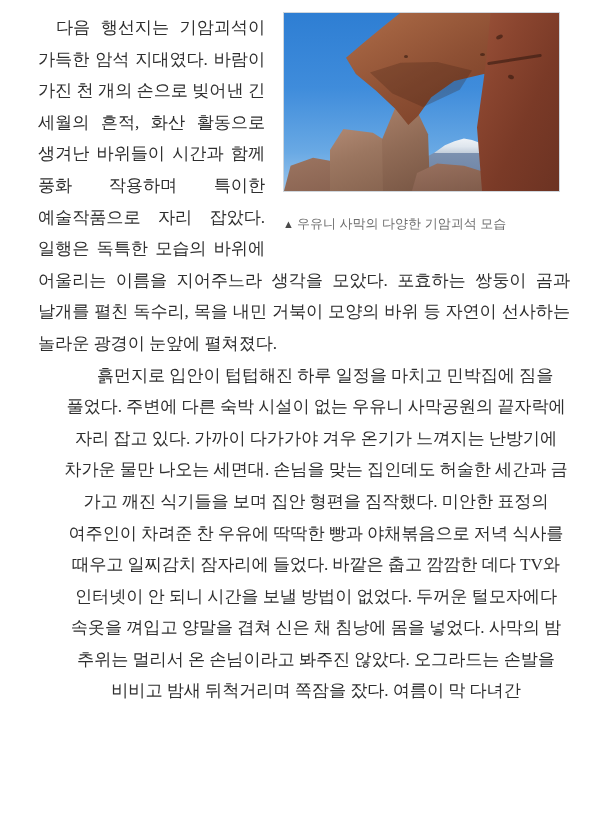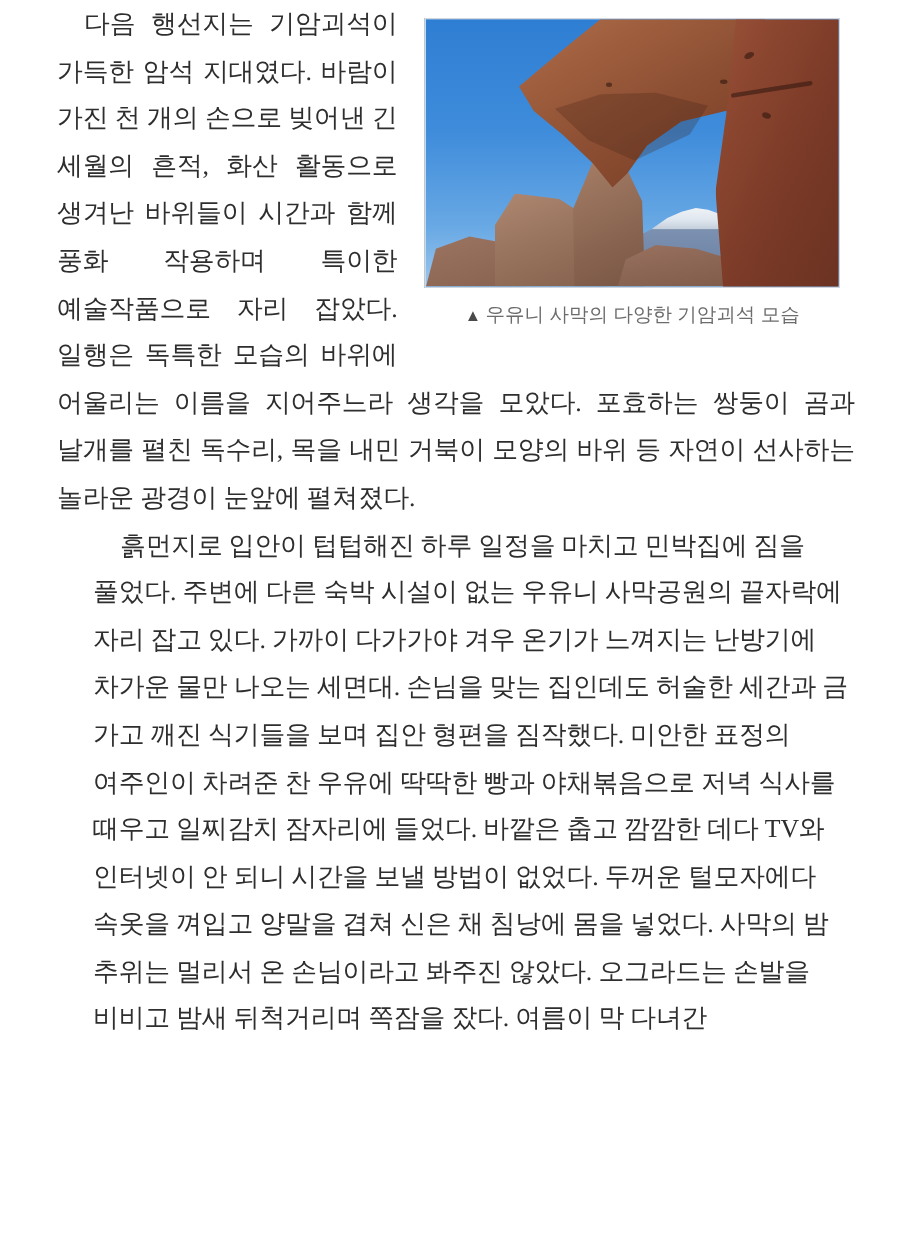--- a/index.html
+++ b/index.html
@@ -145,52 +145,51 @@
     position: absolute;
     background: rgba(48,24,14,0.6);
     border-radius: 50%;
   }
   .pit.p1 { left: 212px; top: 22px;  width: 7px;  height: 4px; transform: rotate(-25deg); }
   .pit.p2 { left: 224px; top: 62px;  width: 6px;  height: 4px; transform: rotate(20deg); }
   .pit.p3 { left: 196px; top: 40px;  width: 5px;  height: 3px; }
   .pit.p4 { left: 120px; top: 42px;  width: 4px;  height: 3px; }
 
   .caption {
-    margin-top: 9px;
+    margin-top: 23px;
     font-family: "Liberation Sans", "DejaVu Sans", sans-serif;
     font-size: 13px;
     line-height: 17px;
     color: #6c6c6c;
     white-space: nowrap;
-    text-align: center;
   }
   .caption .tri {
     color: #4a4a4a;
     font-size: 11px;
     margin-right: 3px;
   }
 
   
   .article {
-    padding: 0 42px 0 38px;
+    padding: 12px 42px 0 38px;
     box-sizing: border-box;
   }
   .article p {
     margin: 0;
     font-size: 17.2px;
     line-height: 31.6px;
     color: #2e2e2e;
     text-align: justify;
     text-justify: inter-character;
     text-indent: 18px;
     word-break: keep-all;
     letter-spacing: -0.1px;
   }
   .article p.last {
-    text-align: left;
+    text-align: center;
     margin-left: 24px;
   }
 </style>
 </head>
 <body>
 
 <div id="page">
 
   <figure class="figure">
     <div class="photo">

